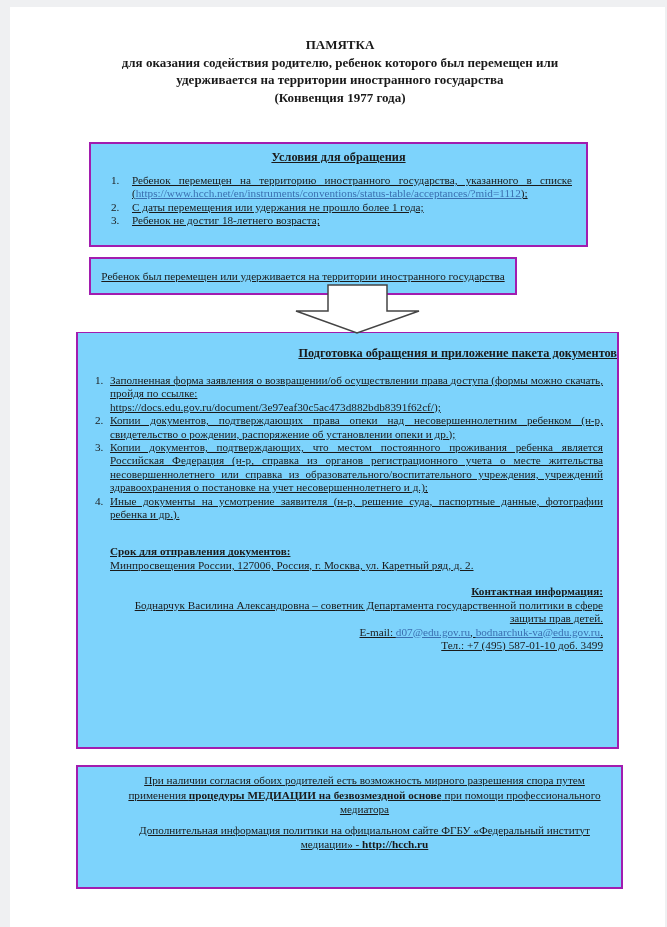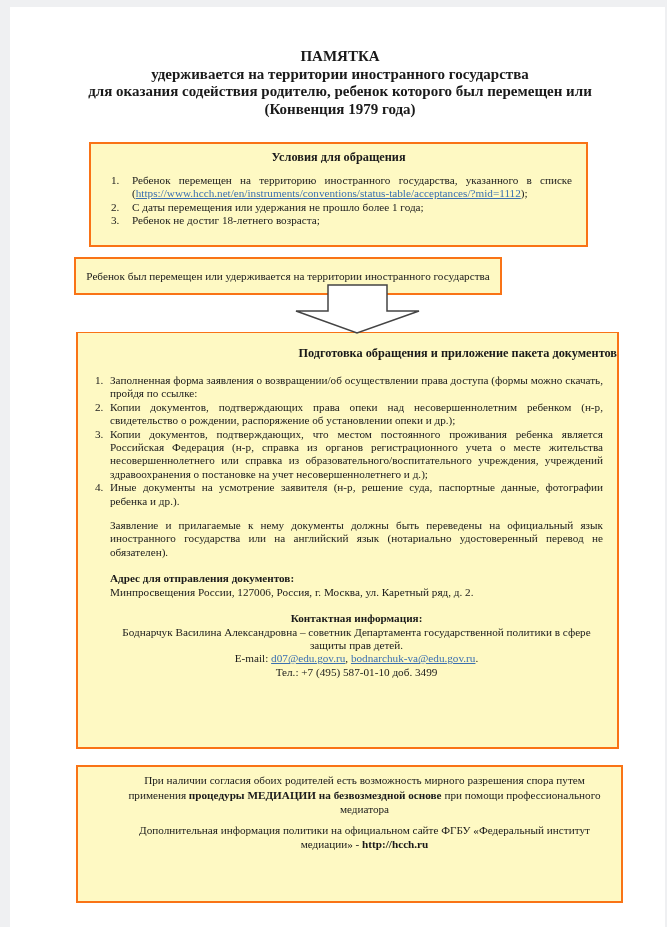--- a/index.html
+++ b/index.html
@@ -8,29 +8,29 @@
       background: #eff0f2;
       font-family: "Liberation Serif", "DejaVu Serif", serif;
       color: #1a1a1a;
       position: relative;
     }
     .sheet {
       position: absolute; left: 10px; top: 7px; width: 655px; height: 920px;
       background: #ffffff;
     }
     .title-block {
-      position: absolute; left: 60px; top: 48px; width: 560px;
-      text-align: center; font-weight: bold; font-size: 15px; line-height: 17.5px;
+      position: absolute; left: 60px; top: 36px; width: 560px;
+      text-align: center; font-weight: bold; font-size: 13px; line-height: 17.5px;
     }
     .title-block div { white-space: nowrap; }
-    .box { position: absolute; border: 2px solid #f97316; box-sizing: border-box; background: #fef9c3; }
+    .box { position: absolute; border: 2px solid #a21caf; box-sizing: border-box; background: #7dd3fc; text-decoration: underline; }
     .box1 { left: 89px; top: 142px; width: 499px; height: 105px; }
-    .box2 { left: 74px; top: 257px; width: 428px; height: 38px; }
+    .box2 { left: 89px; top: 257px; width: 428px; height: 38px; }
     .box3 { left: 76px; top: 332px; width: 543px; height: 417px; border-top-width: 1.5px; }
-    .box4 { left: 76px; top: 765px; width: 547px; height: 138px; padding-left: 30px; }
+    .box4 { left: 76px; top: 765px; width: 547px; height: 124px; padding-left: 30px; }
     .box-head { text-align: center; font-weight: bold; font-size: 12.3px; }
     .box1 .box-head { margin-top: 6px; }
     .box3 .box-head { margin-top: 13px; text-align: right; }
     ol { margin: 0; padding: 0; list-style: none; }
     .list li { position: relative; font-size: 11.2px; line-height: 13.4px; text-align: justify; }
     .list li .num { position: absolute; left: 0; top: 0; }
     .box1 .list { margin: 9px 14px 0 20px; }
     .box1 .list li { padding-left: 21px; }
     .box3 .list { margin: 13px 14px 0 17px; }
     .box3 .list li { padding-left: 15px; }
@@ -46,23 +46,23 @@
     .box4 .p2 { text-align: center; font-size: 11.2px; line-height: 14.5px; margin: 6px 10px 0 10px; }
     svg.arrow { position: absolute; left: 290px; top: 285px; overflow: visible; }
   </style>
 </head>
 <body>
 
 <div class="sheet"></div>
 
 <div class="title-block">
   <div>ПАМЯТКА</div>
+  <div>для оказания содействия родителю, ребенок которого был перемещен или</div>
   <div>удерживается на территории иностранного государства</div>
-  <div>для оказания содействия родителю, ребенок которого был перемещен или</div>
-  <div>(Конвенция 1979 года)</div>
+  <div>(Конвенция 1977 года)</div>
 </div>
 
 <div class="box box1">
   <div class="box-head">Условия для обращения</div>
   <ol class="list">
     <li>
       <span class="num">1.</span>
       <span>Ребенок перемещен на территорию иностранного государства, указанного в списке</span>
       <span>(</span><a class="link">https://www.hcch.net/en/instruments/conventions/status-table/acceptances/?mid=1112</a><span>);</span>
     </li>
@@ -80,43 +80,43 @@
 <div class="box box2">
   <div class="box2-text">Ребенок был перемещен или удерживается на территории иностранного государства</div>
 </div>
 
 <div class="box box3">
   <div class="box-head">Подготовка обращения и приложение пакета документов</div>
   <ol class="list">
     <li>
       <span class="num">1.</span>
       <span>Заполненная форма заявления о возвращении/об осуществлении права доступа (формы можно скачать, пройдя по ссылке:</span><br>
+      <span>https://docs.edu.gov.ru/document/3e97eaf30c5ac473d882bdb8391f62cf/);</span>
     </li>
     <li>
       <span class="num">2.</span>
       <span>Копии документов, подтверждающих права опеки над несовершеннолетним ребенком (н-р, свидетельство о рождении, распоряжение об установлении опеки и др.);</span>
     </li>
     <li>
       <span class="num">3.</span>
       <span>Копии документов, подтверждающих, что местом постоянного проживания ребенка является Российская Федерация (н-р, справка из органов регистрационного учета о месте жительства несовершеннолетнего или справка из образовательного/воспитательного учреждения, учреждений здравоохранения о постановке на учет несовершеннолетнего и д.);</span>
     </li>
     <li>
       <span class="num">4.</span>
       <span>Иные документы на усмотрение заявителя (н-р, решение суда, паспортные данные, фотографии ребенка и др.).</span>
     </li>
   </ol>
   <div class="gap1"></div>
-  <div class="para">Заявление и прилагаемые к нему документы должны быть переведены на официальный язык иностранного государства или на английский язык (нотариально удостоверенный перевод не обязателен).</div>
   <div class="gap2"></div>
   <div class="para">
-    <b>Адрес для отправления документов:</b><br>
+    <b>Срок для отправления документов:</b><br>
     <span>Минпросвещения России, 127006, Россия, г. Москва, ул. Каретный ряд, д. 2.</span>
   </div>
   <div class="gap3"></div>
-  <div class="para" style="text-align:center;">
+  <div class="para" style="text-align:right;">
     <b>Контактная информация:</b><br>
     <span>Боднарчук Василина Александровна – советник Департамента государственной политики в сфере защиты прав детей.</span><br>
     <span>E-mail: </span><a class="link">d07@edu.gov.ru</a><span>, </span><a class="link">bodnarchuk-va@edu.gov.ru</a><span>.</span><br>
     <span>Тел.: +7 (495) 587-01-10 доб. 3499</span>
   </div>
   <div class="gap4"></div>
 </div>
 
 <svg class="arrow" width="140" height="50">
   <polygon points="38,0 38,26 6,26 67,48 129,26 97,26 97,0" fill="#ffffff" stroke="#444" stroke-width="1.5"></polygon>

